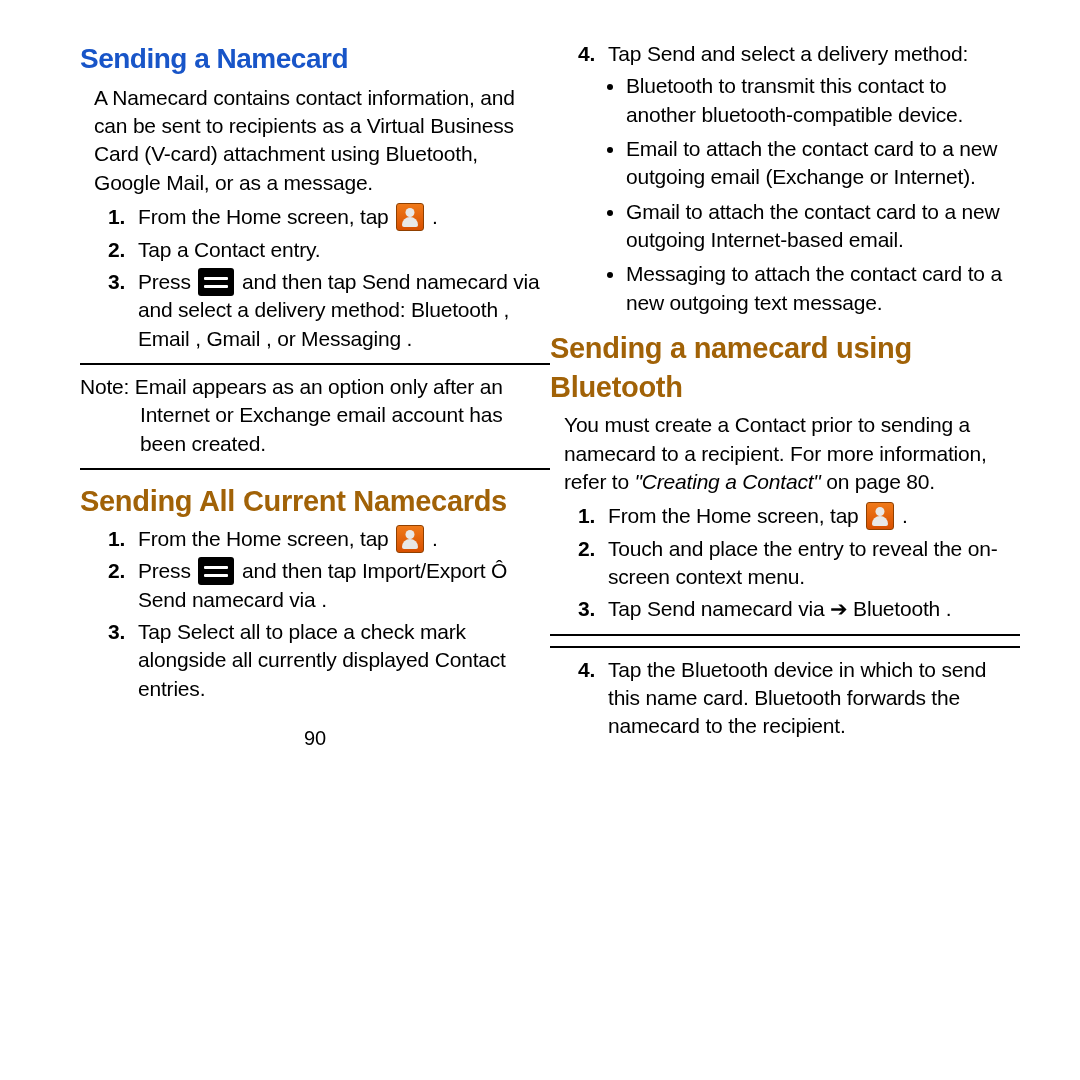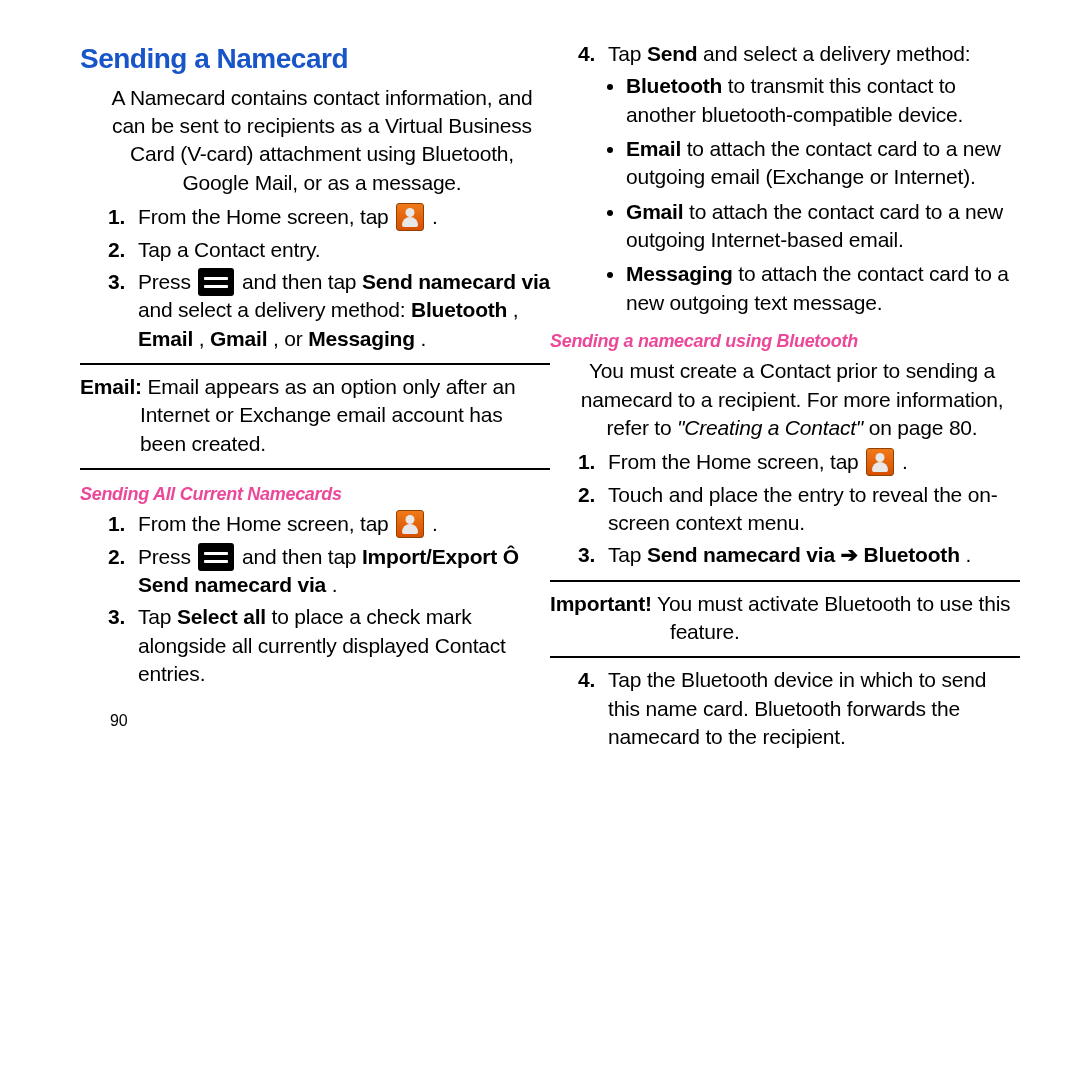--- a/index.html
+++ b/index.html
@@ -24,42 +24,41 @@
   .col { flex: 1; min-width: 0; }
   h1.section {
     color: #1855c8;
     font-family: "Arial Black", Arial, sans-serif;
     font-weight: 900;
     font-size: 28px;
     letter-spacing: -0.5px;
     margin: 0 0 6px 0;
   }
   h2.subsection {
-    color: #ec4899;
+    color: #a16207;
     font-family: "Arial Black", Arial, sans-serif;
     font-weight: 900;
-    font-style: italic;
-    font-size: 18px;
+    font-size: 29px;
     letter-spacing: -0.3px;
     margin: 12px 0 4px 0;
   }
-  p.intro { margin: 2px 0 6px 14px; text-align: center; }
+  p.intro { margin: 2px 0 6px 14px; }
   ol.steps { list-style: none; padding: 0; margin: 0 0 4px 28px; }
   ol.steps > li { margin: 0 0 4px 0; padding-left: 30px; position: relative; }
   ol.steps > li > .num { position: absolute; left: 0; top: 0; font-weight: bold; }
   .step-body { display: block; }
   .step-cont { margin-top: 4px; display: block; }
   ul.bullets { list-style: disc; margin: 4px 0 12px 18px; padding: 0; }
   ul.bullets > li { margin: 0 0 6px 0; }
-  .bold { font-weight: bold; }
+  .bold { font-weight: normal; }
   .ital { font-style: italic; }
   hr.rule { border: none; border-top: 2px solid #000; margin: 10px 0 8px 0; }
   .note-block { margin: 0; padding-left: 60px; text-indent: -60px; }
   .imp-block { margin: 0; padding-left: 120px; text-indent: -120px; }
-  .pagenum { margin-top: 22px; margin-left: 30px; font-size: 16px; }
+  .pagenum { margin-top: 22px; font-size: 20px; text-align: center; }
   .icon-contact {
     display: inline-block;
     width: 28px; height: 28px;
     background: linear-gradient(#f07a1a,#d84f00);
     border: 1px solid #904000;
     border-radius: 3px;
     vertical-align: -7px;
     position: relative;
     margin: 0 2px;
   }
@@ -134,21 +133,21 @@
           <span>, </span>
           <span class="bold">Gmail</span>
           <span>, or </span>
           <span class="bold">Messaging</span>
           <span>.</span>
         </span>
       </li>
     </ol>
     <hr class="rule">
     <p class="note-block">
-      <span class="bold">Email:</span><span> Email appears as an option only after an Internet or Exchange email account has been created.</span>
+      <span class="bold">Note:</span><span> Email appears as an option only after an Internet or Exchange email account has been created.</span>
     </p>
     <hr class="rule">
 
     <h2 class="subsection">Sending All Current Namecards</h2>
     <ol class="steps">
       <li>
         <span class="num">1.</span>
         <span class="step-body">
           <span>From the Home screen, tap </span>
           <span class="icon-contact"></span>
@@ -217,23 +216,20 @@
       <li>
         <span class="num">3.</span>
         <span class="step-body">
           <span>Tap </span>
           <span class="bold">Send namecard via ➔ Bluetooth</span>
           <span>.</span>
         </span>
       </li>
     </ol>
     <hr class="rule">
-    <p class="imp-block">
-      <span class="bold">Important!</span><span> You must activate Bluetooth to use this feature.</span>
-    </p>
     <hr class="rule">
     <ol class="steps">
       <li>
         <span class="num">4.</span>
         <span class="step-body">Tap the Bluetooth device in which to send this name card. Bluetooth forwards the namecard to the recipient.</span>
       </li>
     </ol>
   </div>
 </div>
 

